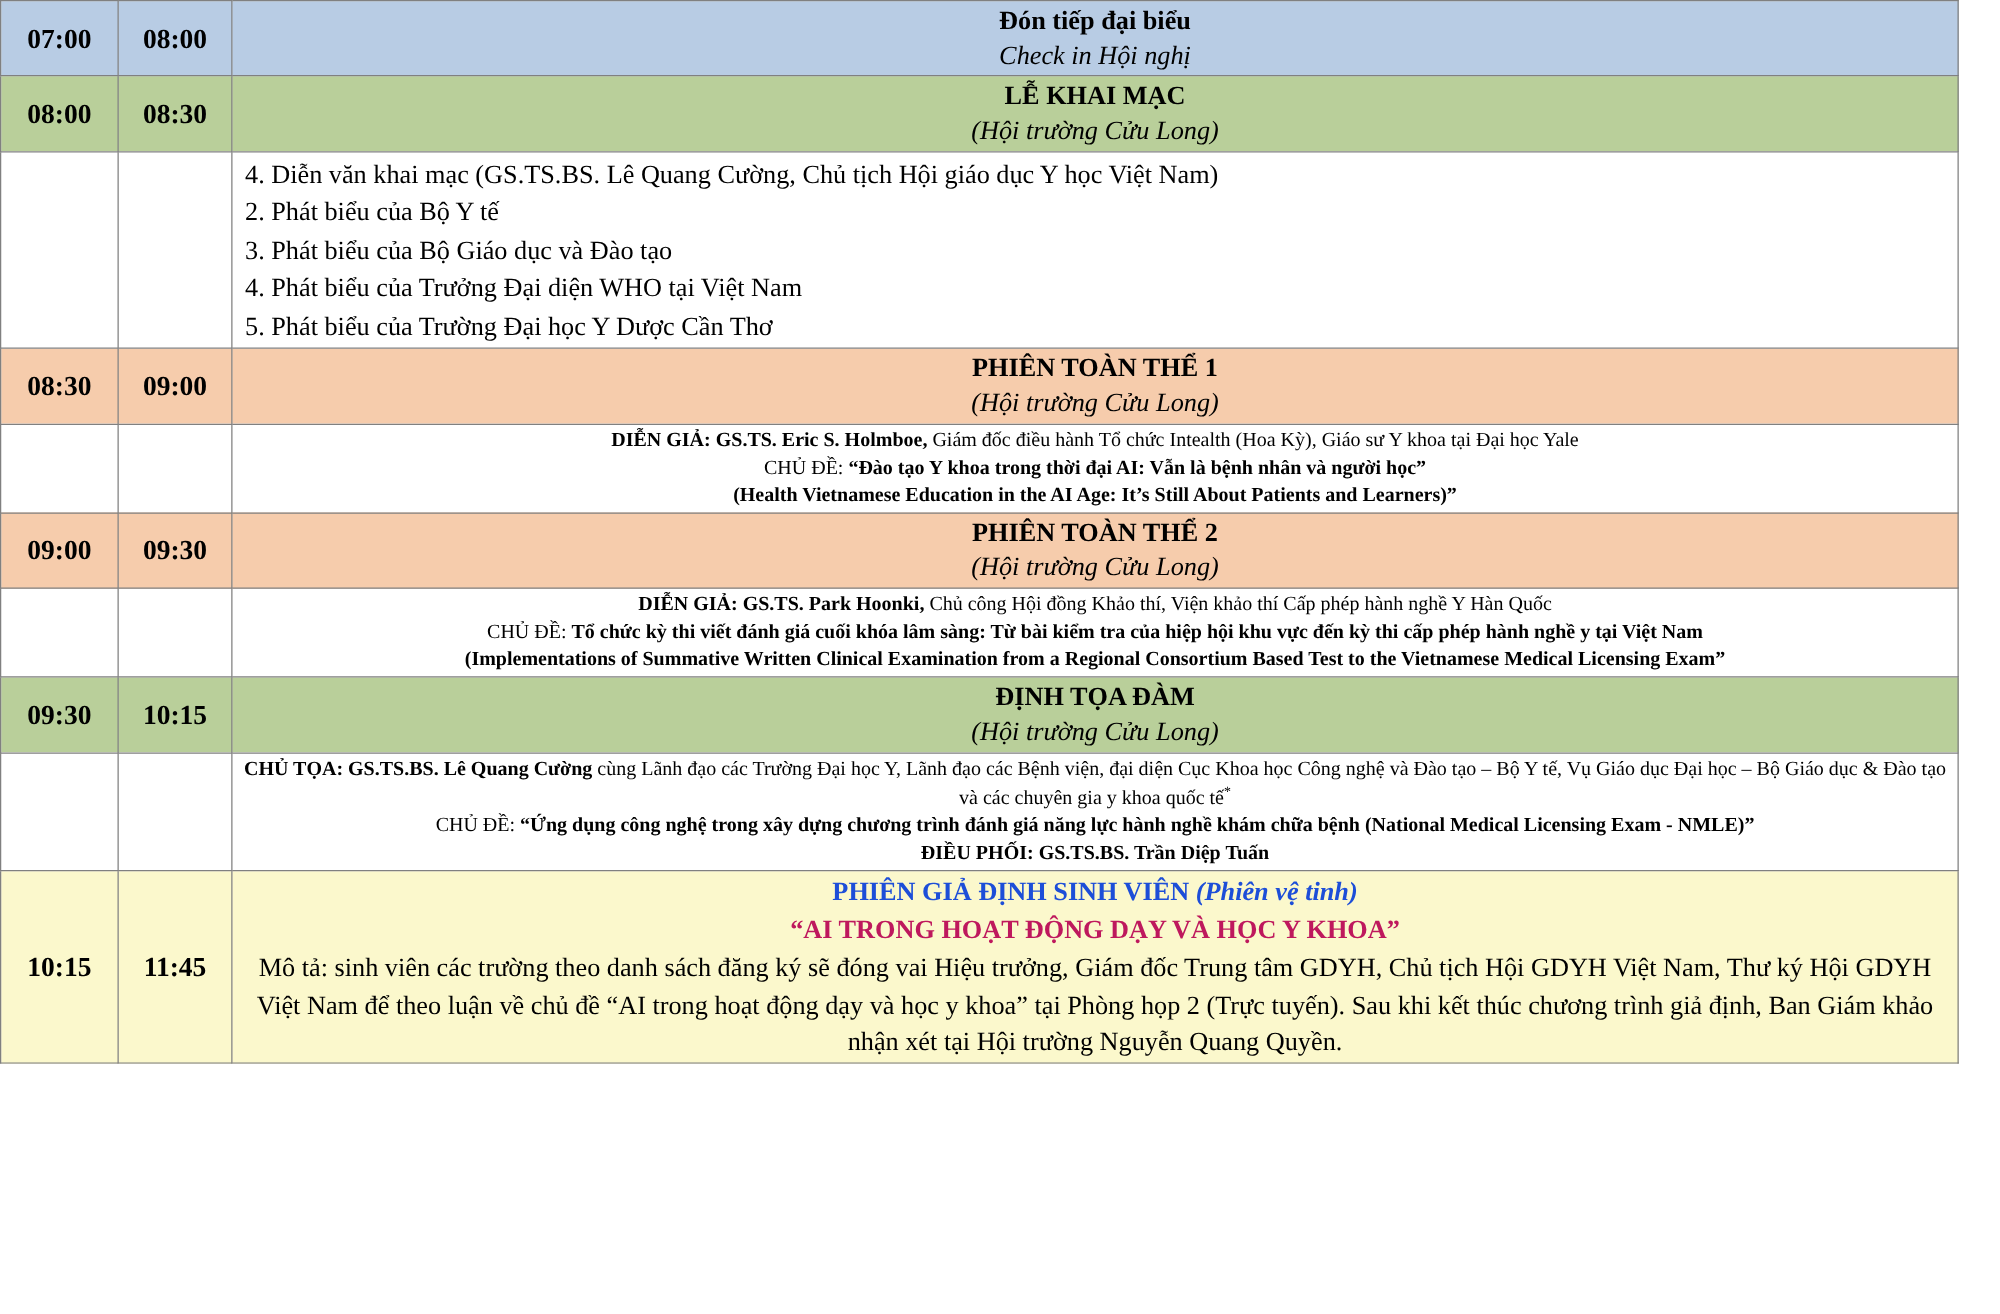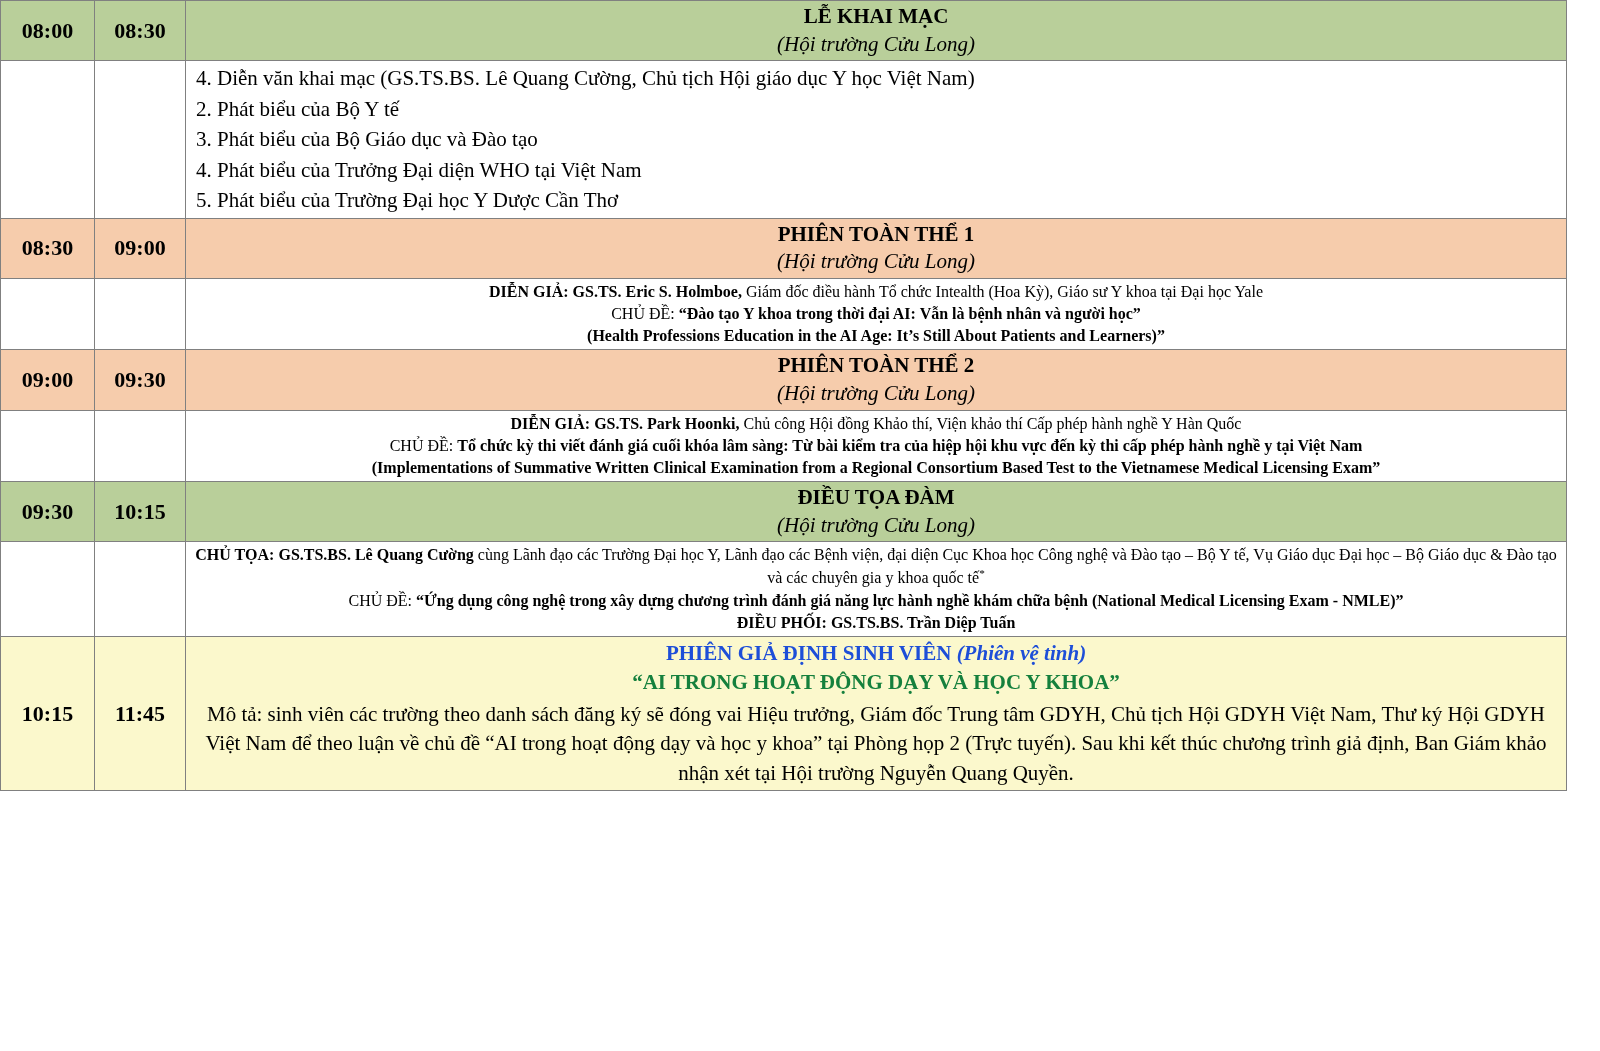--- a/index.html
+++ b/index.html
@@ -88,39 +88,47 @@
     font-size: 21px;
     line-height: 1.4;
     padding: 6px 10px 8px 10px;
   }
   .student-block .title {
     font-weight: bold;
     color: #1d4ed8;
   }
   .student-block .subtitle {
     font-weight: bold;
-    color: #15803d;
+    color: #be185d;
   }
   .student-block .desc {
     margin-top: 2px;
   }
   sup { font-size: .7em; }
 </style>
 </head>
 <body>
 
 <table class="agenda">
   <colgroup>
     <col class="c-start">
     <col class="c-end">
     <col class="c-body">
   </colgroup>
   <tbody>
 
 
+    <tr>
+      <td class="time bg-blue">07:00</td>
+      <td class="time bg-blue">08:00</td>
+      <td class="body-cell bg-blue">
+        <div class="l1">Đón tiếp đại biểu</div>
+        <div class="l2">Check in Hội nghị</div>
+      </td>
+    </tr>
 
     <tr>
       <td class="time bg-green">08:00</td>
       <td class="time bg-green">08:30</td>
       <td class="body-cell bg-green">
         <div class="l1">LỄ KHAI MẠC</div>
         <div class="l2">(Hội trường Cửu Long)</div>
       </td>
     </tr>
 
@@ -148,21 +156,21 @@
     <tr>
       <td class="bg-white"></td>
       <td class="bg-white"></td>
       <td class="detail bg-white">
         <div>
           <b>DIỄN GIẢ: GS.TS. Eric S. Holmboe,</b><span> Giám đốc điều hành Tổ chức Intealth (Hoa Kỳ), Giáo sư Y khoa tại Đại học Yale</span>
         </div>
         <div>
           <span>CHỦ ĐỀ: </span><b>“Đào tạo Y khoa trong thời đại AI: Vẫn là bệnh nhân và người học”</b>
         </div>
-        <div class="strong-line">(Health Professions Education in the AI Age: It’s Still About Patients and Learners)”</div>
+        <div class="strong-line">(Health Vietnamese Education in the AI Age: It’s Still About Patients and Learners)”</div>
       </td>
     </tr>
 
     <tr>
       <td class="time bg-peach">09:00</td>
       <td class="time bg-peach">09:30</td>
       <td class="body-cell bg-peach">
         <div class="l1">PHIÊN TOÀN THỂ 2</div>
         <div class="l2">(Hội trường Cửu Long)</div>
       </td>
@@ -179,21 +187,21 @@
           <span>CHỦ ĐỀ: </span><b>Tổ chức kỳ thi viết đánh giá cuối khóa lâm sàng: Từ bài kiểm tra của hiệp hội khu vực đến kỳ thi cấp phép hành nghề y tại Việt Nam</b>
         </div>
         <div class="strong-line">(Implementations of Summative Written Clinical Examination from a Regional Consortium Based Test to the Vietnamese Medical Licensing Exam”</div>
       </td>
     </tr>
 
     <tr>
       <td class="time bg-green">09:30</td>
       <td class="time bg-green">10:15</td>
       <td class="body-cell bg-green">
-        <div class="l1">ĐIỀU TỌA ĐÀM</div>
+        <div class="l1">ĐỊNH TỌA ĐÀM</div>
         <div class="l2">(Hội trường Cửu Long)</div>
       </td>
     </tr>
 
     <tr>
       <td class="bg-white"></td>
       <td class="bg-white"></td>
       <td class="detail bg-white">
         <div>
           <b>CHỦ TỌA: GS.TS.BS. Lê Quang Cường</b><span> cùng Lãnh đạo các Trường Đại học Y, Lãnh đạo các Bệnh viện, đại diện Cục Khoa học Công nghệ và Đào tạo – Bộ Y tế, Vụ Giáo dục Đại học – Bộ Giáo dục &amp; Đào tạo và các chuyên gia y khoa quốc tế</span><sup>*</sup>

